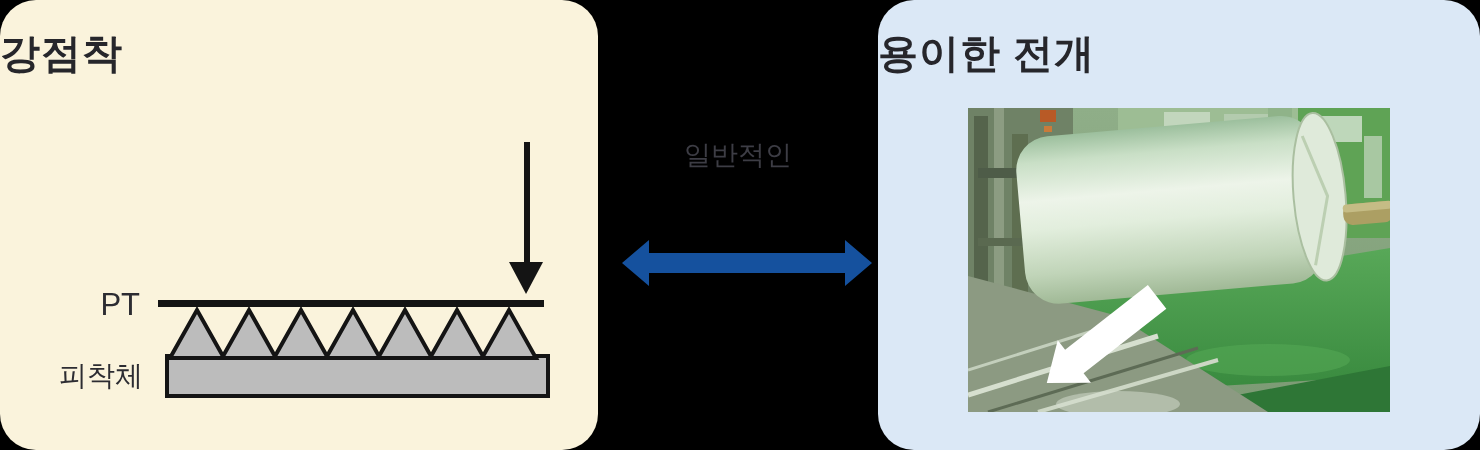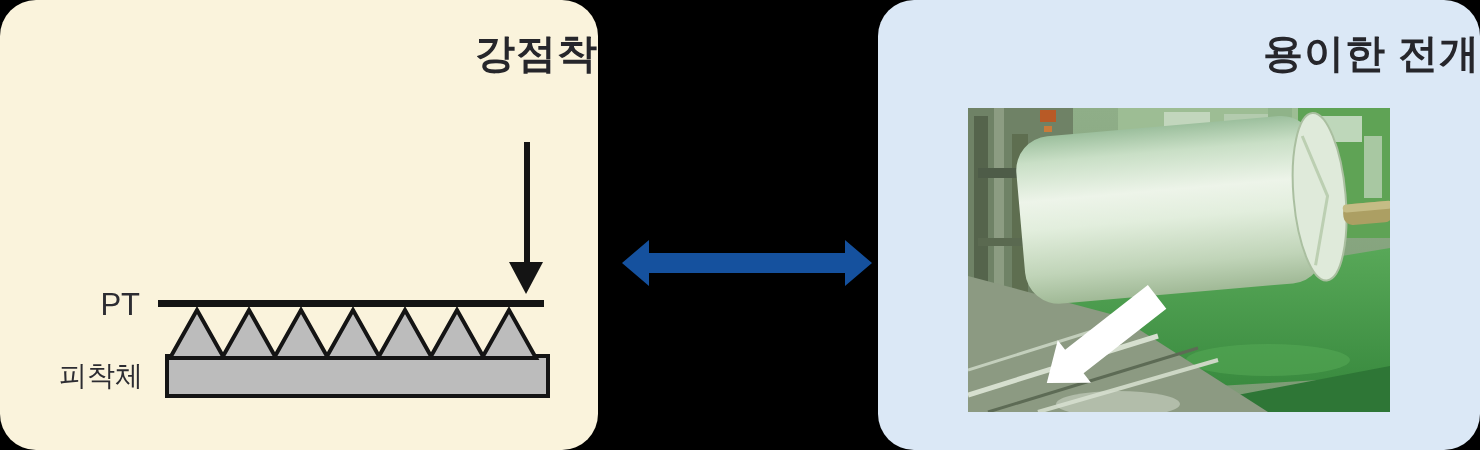--- a/index.html
+++ b/index.html
@@ -21,21 +21,21 @@
     position: relative;
     overflow: hidden;
   }
   .panel {
     position:absolute; top:0; height:450px; border-radius:36px;
   }
   .panel-left  { left:0;   width:598px; background:var(--left-panel-bg); }
   .panel-right { left:878px; width:602px; background:var(--right-panel-bg); }
   .panel-title {
     position:absolute; top:26px; left:0; width:100%;
-    text-align:right; font-size:40px; font-weight:bold;
+    text-align:left; font-size:40px; font-weight:bold;
     color:var(--title-text); letter-spacing:1px;
   }
   .diagram-svg { position:absolute; left:0; top:0; width:598px; height:450px; }
   .diagram-label { font-family:"Liberation Sans","DejaVu Sans",sans-serif; fill:#2C2C32; }
 
   .connector {
     position:absolute; left:598px; top:0; width:280px; height:450px;
   }
   .connector-label {
     position:absolute; top:135px; left:0; width:100%;
@@ -79,20 +79,21 @@
 
     <rect x="158" y="300" width="386" height="7" fill="var(--diagram-stroke)"></rect>
 
     <text class="diagram-label" x="140" y="315" font-size="31" text-anchor="end">PT</text>
     <text class="diagram-label" x="143" y="385" font-size="28" text-anchor="end">피착체</text>
   </svg>
 </div>
 
 <div class="connector">
   <div class="connector-label">
+    <div>일반적인</div>
   </div>
   <svg class="connector-arrow-svg" viewBox="0 0 250 48">
     <polygon points="0,24 27,1 27,14 223,14 223,1 250,24 223,47 223,34 27,34 27,47" fill="var(--connector-arrow)"></polygon>
   </svg>
 </div>
 
 <div class="panel panel-right">
   <div class="panel-title">용이한 전개</div>
 
   <div class="photo">

